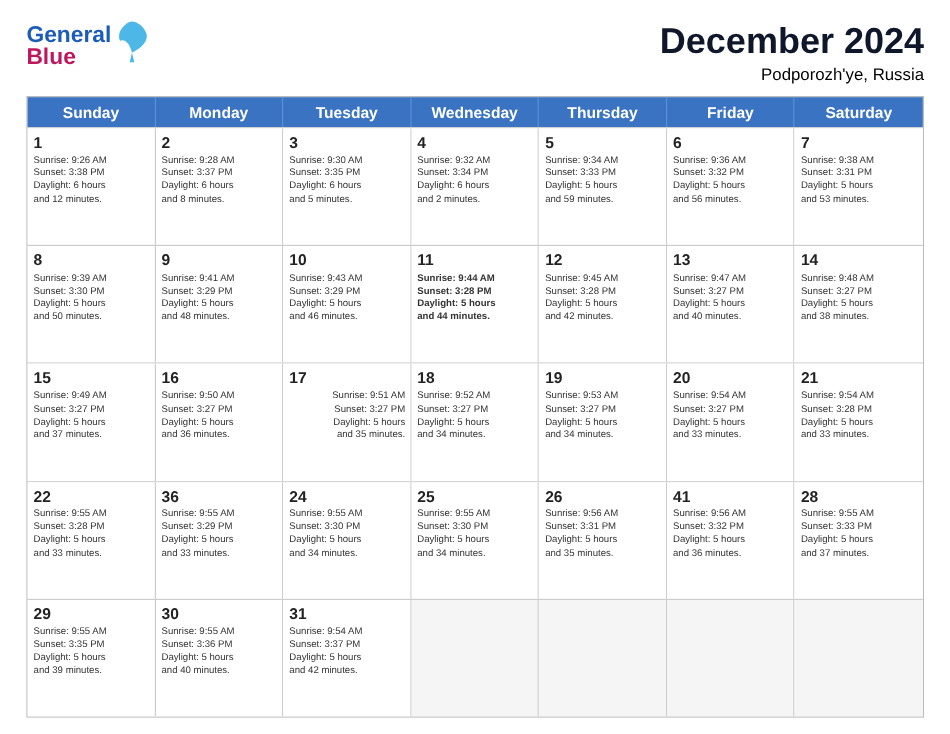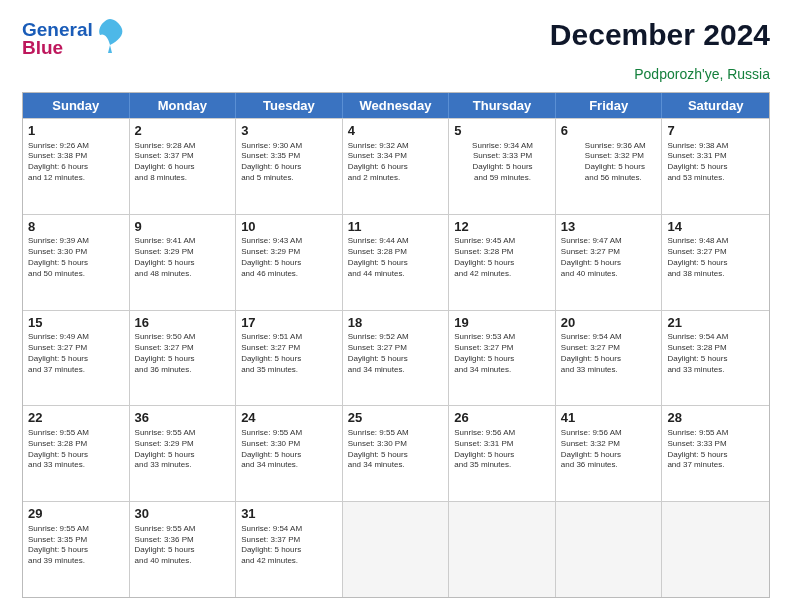--- a/index.html
+++ b/index.html
@@ -33,22 +33,22 @@
     .title-area {
       text-align: right;
     }
     .month-title {
       font-size: 30px;
       font-weight: bold;
       color: #0f172a;
     }
     .subtitle {
       font-size: 14px;
-      color: #15803d;
-      margin-top: 14px;
+      color: #000000;
+      margin-top: 2px;
     }
     .calendar {
       flex: 1;
       display: flex;
       flex-direction: column;
       border: 1px solid #bbb;
       border-collapse: collapse;
     }
     .cal-header-row {
       display: grid;
@@ -160,28 +160,28 @@
           </div>
           <div class="cal-cell">
             <span class="day-num">4</span>
             <div class="cell-info" style="white-space: pre-line;">Sunrise: 9:32 AM
 Sunset: 3:34 PM
 Daylight: 6 hours
 and 2 minutes.</div>
           </div>
           <div class="cal-cell">
             <span class="day-num">5</span>
-            <div class="cell-info" style="white-space: pre-line; text-align: center;">Sunrise: 9:34 AM
+            <div class="cell-info" style="white-space: pre-line;">Sunrise: 9:34 AM
 Sunset: 3:33 PM
 Daylight: 5 hours
 and 59 minutes.</div>
           </div>
           <div class="cal-cell">
             <span class="day-num">6</span>
-            <div class="cell-info" style="white-space: pre-line; margin-left: 24px;">Sunrise: 9:36 AM
+            <div class="cell-info" style="white-space: pre-line;">Sunrise: 9:36 AM
 Sunset: 3:32 PM
 Daylight: 5 hours
 and 56 minutes.</div>
           </div>
           <div class="cal-cell">
             <span class="day-num">7</span>
             <div class="cell-info" style="white-space: pre-line;">Sunrise: 9:38 AM
 Sunset: 3:31 PM
 Daylight: 5 hours
 and 53 minutes.</div>
@@ -204,21 +204,21 @@
           </div>
           <div class="cal-cell">
             <span class="day-num">10</span>
             <div class="cell-info" style="white-space: pre-line;">Sunrise: 9:43 AM
 Sunset: 3:29 PM
 Daylight: 5 hours
 and 46 minutes.</div>
           </div>
           <div class="cal-cell">
             <span class="day-num">11</span>
-            <div class="cell-info" style="white-space: pre-line;">Sunrise: 9:44 AM
+            <div class="cell-info" style="white-space: pre-line; font-weight: bold;">Sunrise: 9:44 AM
 Sunset: 3:28 PM
 Daylight: 5 hours
 and 44 minutes.</div>
           </div>
           <div class="cal-cell">
             <span class="day-num">12</span>
             <div class="cell-info" style="white-space: pre-line;">Sunrise: 9:45 AM
 Sunset: 3:28 PM
 Daylight: 5 hours
 and 42 minutes.</div>
@@ -248,21 +248,21 @@
           </div>
           <div class="cal-cell">
             <span class="day-num">16</span>
             <div class="cell-info" style="white-space: pre-line;">Sunrise: 9:50 AM
 Sunset: 3:27 PM
 Daylight: 5 hours
 and 36 minutes.</div>
           </div>
           <div class="cal-cell">
             <span class="day-num">17</span>
-            <div class="cell-info" style="white-space: pre-line;">Sunrise: 9:51 AM
+            <div class="cell-info" style="white-space: pre-line; text-align: right;">Sunrise: 9:51 AM
 Sunset: 3:27 PM
 Daylight: 5 hours
 and 35 minutes.</div>
           </div>
           <div class="cal-cell">
             <span class="day-num">18</span>
             <div class="cell-info" style="white-space: pre-line;">Sunrise: 9:52 AM
 Sunset: 3:27 PM
 Daylight: 5 hours
 and 34 minutes.</div>

